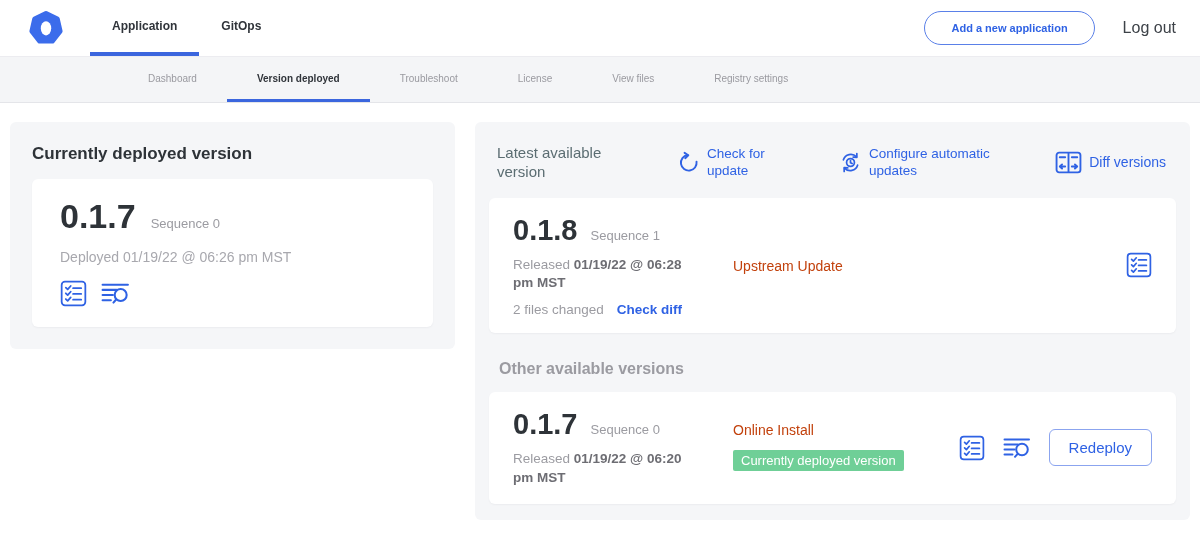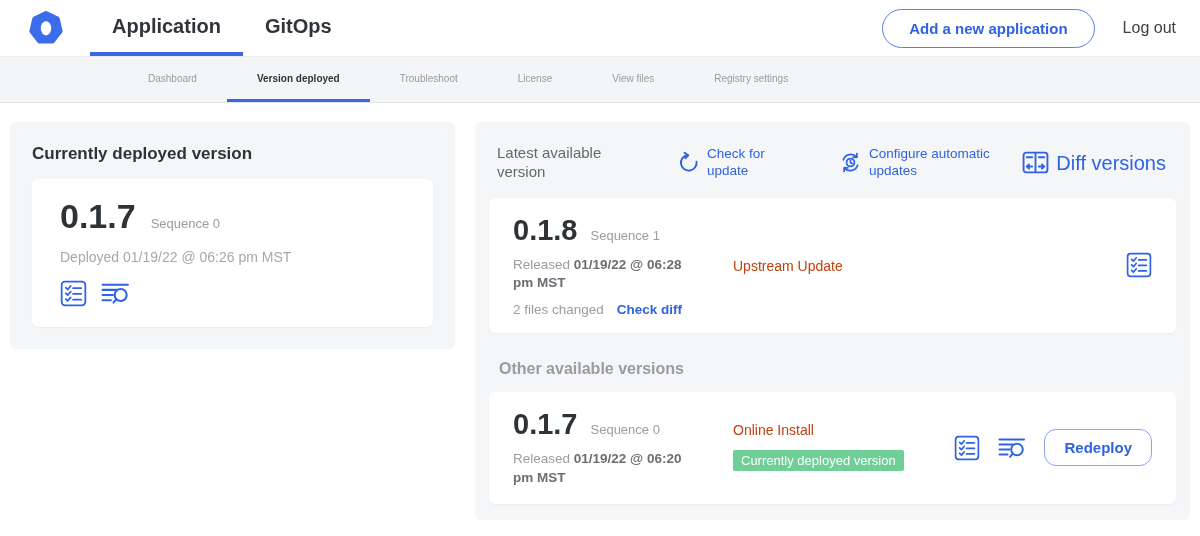--- a/index.html
+++ b/index.html
@@ -5,24 +5,24 @@
   * { box-sizing: border-box; margin: 0; padding: 0; }
   html,body { width:1200px; height:536px; }
   body {
     font-family: "Liberation Sans", sans-serif;
     background:#ffffff; color:#323232; overflow:hidden;
   }
   
   .topnav { height:57px; display:flex; align-items:stretch; border-bottom:1px solid #ececf0; background:#fff; }
   .logo-wrap { display:flex; align-items:center; padding:0 26px 0 28px; }
   .top-tabs { display:flex; align-items:stretch; }
-  .top-tab { display:flex; align-items:center; padding:0 22px; font-size:20px; font-weight:600; color:#30343a; border-bottom:4px solid transparent; cursor:pointer; }
+  .top-tab { display:flex; align-items:center; padding:0 22px; font-size:12px; font-weight:600; color:#30343a; border-bottom:4px solid transparent; cursor:pointer; }
   .top-tab.active { border-bottom-color:#3b66de; }
   .topnav-right { margin-left:auto; display:flex; align-items:center; gap:28px; padding-right:24px; }
-  .add-app-btn { background:#fff; border:1px solid #5a80e8; color:#2f62e4; font-weight:bold; font-size:15px; padding:10px 26px; border-radius:22px; cursor:pointer; font-family:inherit; }
+  .add-app-btn { background:#fff; border:1px solid #5a80e8; color:#2f62e4; font-weight:bold; font-size:11px; padding:10px 26px; border-radius:22px; cursor:pointer; font-family:inherit; }
   .logout { font-size:16px; color:#3d4248; cursor:pointer; }
   
   .subnav { height:46px; background:#f4f5f7; border-bottom:1px solid #e4e5e9; display:flex; align-items:stretch; padding-left:118px; }
   .subnav-item { display:flex; align-items:center; padding:8px 30px; font-size:10px; color:#9a9aa0; border-bottom:3px solid transparent; cursor:pointer; }
   .subnav-item.active { color:#30343a; font-weight:600; border-bottom-color:#3b66de; }
   
   .content { display:flex; gap:20px; padding:19px 10px 0 10px; align-items:flex-start; }
   .left-panel { width:445px; flex:none; background:#f5f6f8; border-radius:6px; padding:20px 22px 22px; }
   .left-title { font-size:17px; font-weight:bold; color:#2e3338; margin:2px 0 15px 0; }
   .version-card { background:#fff; border-radius:6px; padding:18px 28px 20px; box-shadow:0 1px 2px rgba(80,90,110,0.06); }
@@ -34,38 +34,38 @@
   .icon-btn { display:inline-flex; cursor:pointer; }
   
   .right-panel { flex:1; background:#f5f6f8; border-radius:6px; padding:16px 14px 16px; }
   .right-header { display:flex; align-items:center; padding:6px 6px 2px 8px; }
   .right-title { width:128px; flex:none; font-size:15px; line-height:1.25; color:#5b6d72; }
   .action-link { display:flex; align-items:center; gap:7px; color:#2f62e4; font-size:13.5px; font-weight:500; line-height:1.22; cursor:pointer; }
   .al-check { margin-left:52px; }
   .al-check .al-label { max-width:66px; }
   .al-config { margin-left:66px; }
   .al-config .al-label { max-width:140px; }
-  .al-diff { margin-left:auto; margin-right:4px; font-size:20px; }
+  .al-diff { margin-left:auto; margin-right:4px; font-size:14px; }
   .release-card { background:#fff; border-radius:6px; margin-top:14px; padding:16px 24px; display:flex; align-items:center; box-shadow:0 1px 2px rgba(80,90,110,0.06); }
   .card-latest { min-height:133px; }
   .card-other  { min-height:112px; }
   .rc-left { width:214px; flex:none; }
   .rc-version-row { display:flex; align-items:baseline; gap:13px; }
   .rc-version { font-size:29px; font-weight:bold; color:#2e3338; }
   .released { margin-top:9px; font-size:13.5px; color:#9b9ba1; max-width:192px; line-height:1.38; }
   .released b { color:#6d6d73; }
   .files-row { margin-top:9px; font-size:13.5px; color:#9b9ba1; display:flex; gap:13px; align-items:center; }
   .view-diff { color:#2f62e4; font-weight:bold; cursor:pointer; }
   .rc-mid { flex:1; padding-left:6px; font-size:15px; color:#82838a; }
   .mid-source { font-size:14px; color:#c2410c; }
   .badge-wrap { margin-top:9px; width:172px; line-height:1.75; }
   .badge { background:#6fcf97; color:#ffffff; font-size:13px; padding:3px 8px; border-radius:2px; -webkit-box-decoration-break:clone; box-decoration-break:clone; }
   .rc-right { margin-left:auto; display:flex; align-items:center; gap:17px; }
   .deploy-btn { background:#3f62db; color:#fff; border:none; font-family:inherit; font-weight:bold; font-size:15px; padding:10px 22px; border-radius:4px; cursor:pointer; }
-  .redeploy-btn { background:#fff; color:#2f62e4; border:1px solid #8ba4ef; font-family:inherit; font-weight:bold; font-size:15px; padding:9px 19px; border-radius:12px; cursor:pointer; }
+  .redeploy-btn { background:#fff; color:#2f62e4; border:1px solid #8ba4ef; font-family:inherit; font-weight:normal; font-size:15px; padding:9px 19px; border-radius:6px; cursor:pointer; }
   .other-heading { font-size:16px; color:#9b9ba1; margin:27px 0 2px 10px; }
   svg { display:block; }
 </style>
 </head>
 <body>
 
 <header class="topnav">
   <div class="logo-wrap">
     <span>
       <svg width="36" height="36" viewBox="0 0 36 36">

